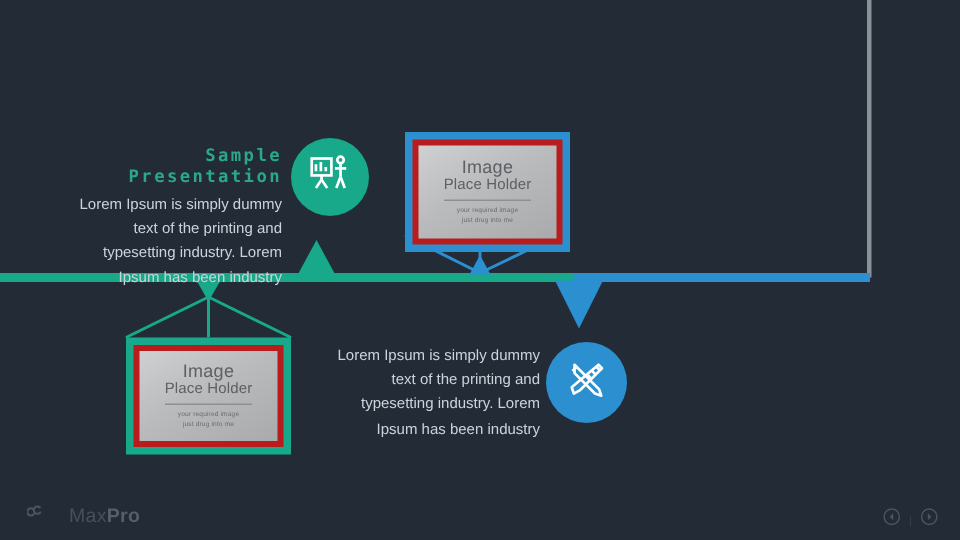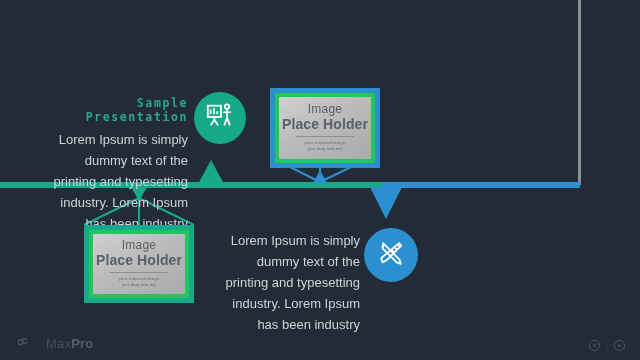--- a/index.html
+++ b/index.html
@@ -75,37 +75,37 @@
   
   .block{position:absolute;}
   .title{
     font-family:"DejaVu Sans Mono","Liberation Mono",monospace;
     font-size:11.5px;letter-spacing:1.6px;font-weight:700;
     margin:0 0 5px 0;
   }
   .title-teal{color:#2aa88d;}
   .title-blue{color:#3b8fc4;}
   .body{
-    color:#cdd3da;font-size:13px;line-height:1.62;margin:0;
+    color:#cdd3da;font-size:10px;line-height:1.62;margin:0;
   }
   .ta-right{text-align:right;}
 
   
   .ph-outer{position:absolute;padding:5px;}
   .ph-blue{background:#2b8fd0;}
   .ph-teal{background:#17a989;}
-  .ph-mid{background:#22c55e;padding:4px;height:100%;box-sizing:border-box;}
+  .ph-mid{background:#b91c1c;padding:4px;height:100%;box-sizing:border-box;}
   .ph-inner{
     height:100%;box-sizing:border-box;
     background:linear-gradient(150deg,#cfd0d1 0%,#b9bbbc 45%,#a8aaac 100%);
     display:flex;flex-direction:column;align-items:center;justify-content:center;
     color:#5d6064;
   }
   .ph-t1{font-size:12px;line-height:1.05;letter-spacing:.2px;}
-  .ph-t2{font-size:14px;line-height:1.15;letter-spacing:.1px;font-weight:bold;}
+  .ph-t2{font-size:10px;line-height:1.15;letter-spacing:.1px;}
   .ph-rule{width:62%;height:1px;background:#8d8f92;margin:4px 0 3px;}
   .ph-s{font-size:4.4px;line-height:1.5;letter-spacing:.1px;color:#6a6d71;}
 
   
   .logo{
     position:absolute;left:18px;top:334px;
     display:flex;align-items:center;gap:15px;
     color:#464f5b;
   }
   .logo-txt{font-size:13px;letter-spacing:.2px;}

